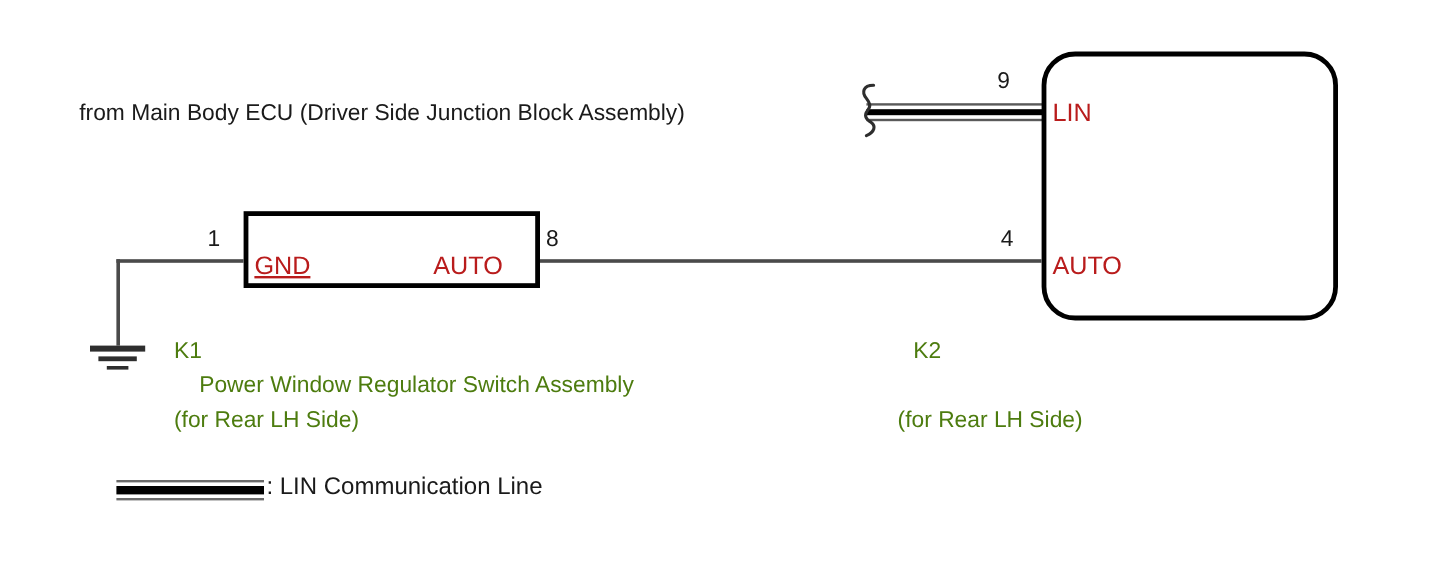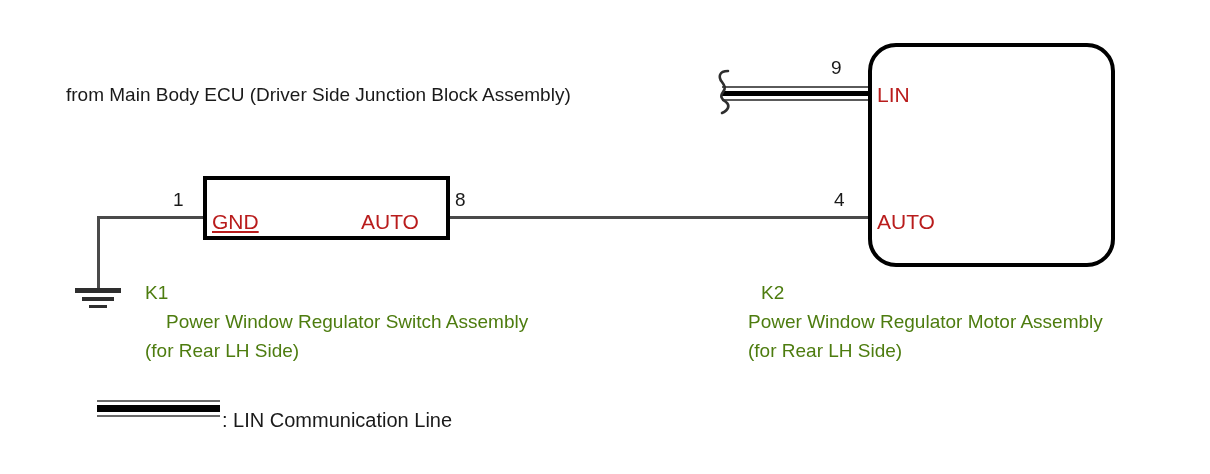--- a/index.html
+++ b/index.html
@@ -117,21 +117,21 @@
   .legend-symbol .lt, .legend-symbol .lb {
     position: absolute; left: 0; right: 0; height: 2px; background: #6a6a6a;
   }
   .legend-symbol .lt { top: 0; }
   .legend-symbol .lb { bottom: 0; }
   .legend-symbol .lc {
     position: absolute; left: 0; right: 0; top: 5px; height: 7px; background: #000000;
   }
   .legend-text {
     left: 222px;
-    top: 410px;
+    top: 396px;
     font-size: 20px;
   }
 </style>
 </head>
 <body>
 
 <div id="canvas">
 
   <div class="txt src-label">from Main Body ECU (Driver Side Junction Block Assembly)</div>
 
@@ -169,21 +169,20 @@
 
   <div class="gnd-bar" style="left:75px; top:288px; width:46px; height:5px;"></div>
   <div class="gnd-bar" style="left:82px; top:297px; width:32px; height:4px;"></div>
   <div class="gnd-bar" style="left:89px; top:305px; width:18px; height:3px;"></div>
 
   <div class="txt caption" style="left:145px; top:283px;">K1</div>
   <div class="txt caption" style="left:145px; top:312px;margin-left:21px;">Power Window Regulator Switch Assembly</div>
   <div class="txt caption" style="left:145px; top:341px;">(for Rear LH Side)</div>
 
   <div class="txt caption" style="left:716px; top:283px;margin-left:45px;">K2</div>
-  <div class="txt caption" style="left:748px; top:312px;">Power Window Regulator Motor Assembly</div>
   <div class="txt caption" style="left:748px; top:341px;">(for Rear LH Side)</div>
 
   <div class="legend-symbol">
     <div class="lt"></div>
     <div class="lc"></div>
     <div class="lb"></div>
   </div>
   <div class="txt legend-text">: LIN Communication Line</div>
 
 </div>

